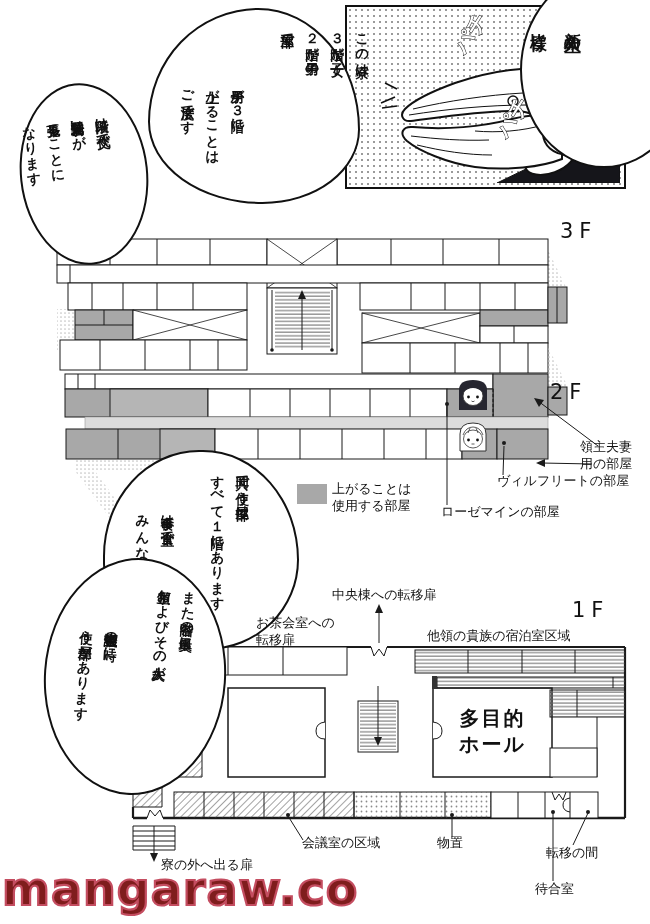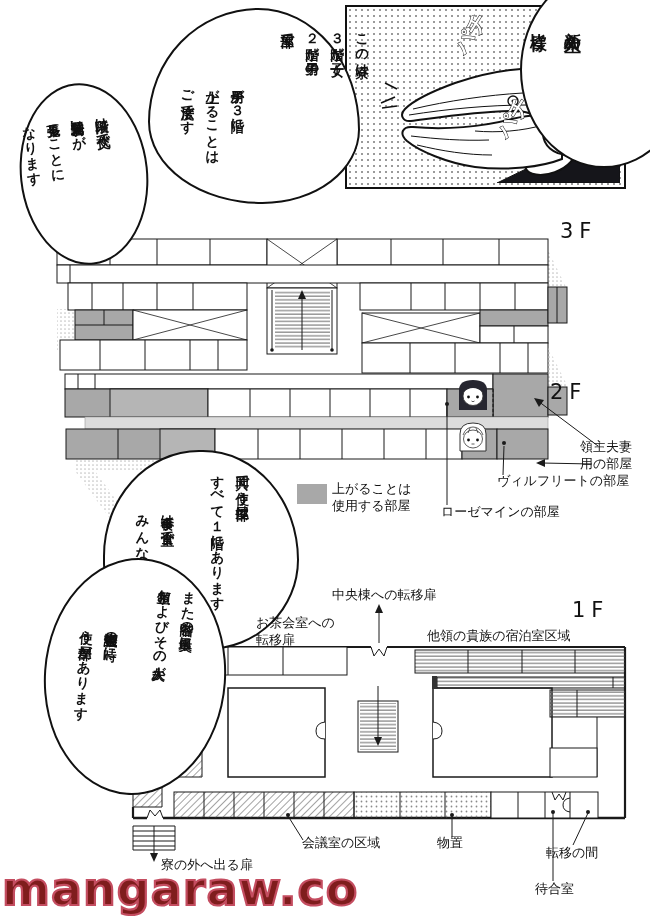--- a/index.html
+++ b/index.html
@@ -302,20 +302,22 @@
 用の部屋</div>
   <div class="lbl" style="left:497px;top:473px">ヴィルフリートの部屋</div>
   <div class="lbl" style="left:441px;top:504px">ローゼマインの部屋</div>
   <div class="swatch"></div>
   <div class="lbl legendtext">上がることは
 使用する部屋</div>
   <div class="lbl" style="left:332px;top:587px">中央棟への転移扉</div>
   <div class="lbl" style="left:256px;top:615px">お茶会室への
 転移扉</div>
   <div class="lbl" style="left:427px;top:628px">他領の貴族の宿泊室区域</div>
+  <div class="roomname hall">多目的
+ホール</div>
   <div class="lbl" style="left:302px;top:835px">会議室の区域</div>
   <div class="lbl" style="left:437px;top:835px">物置</div>
   <div class="lbl" style="left:546px;top:845px">転移の間</div>
   <div class="lbl" style="left:535px;top:881px">待合室</div>
   <div class="lbl" style="left:161px;top:857px">寮の外へ出る扉</div>
 
   <div class="wm">mangaraw.co</div>
 
 </div>
 

